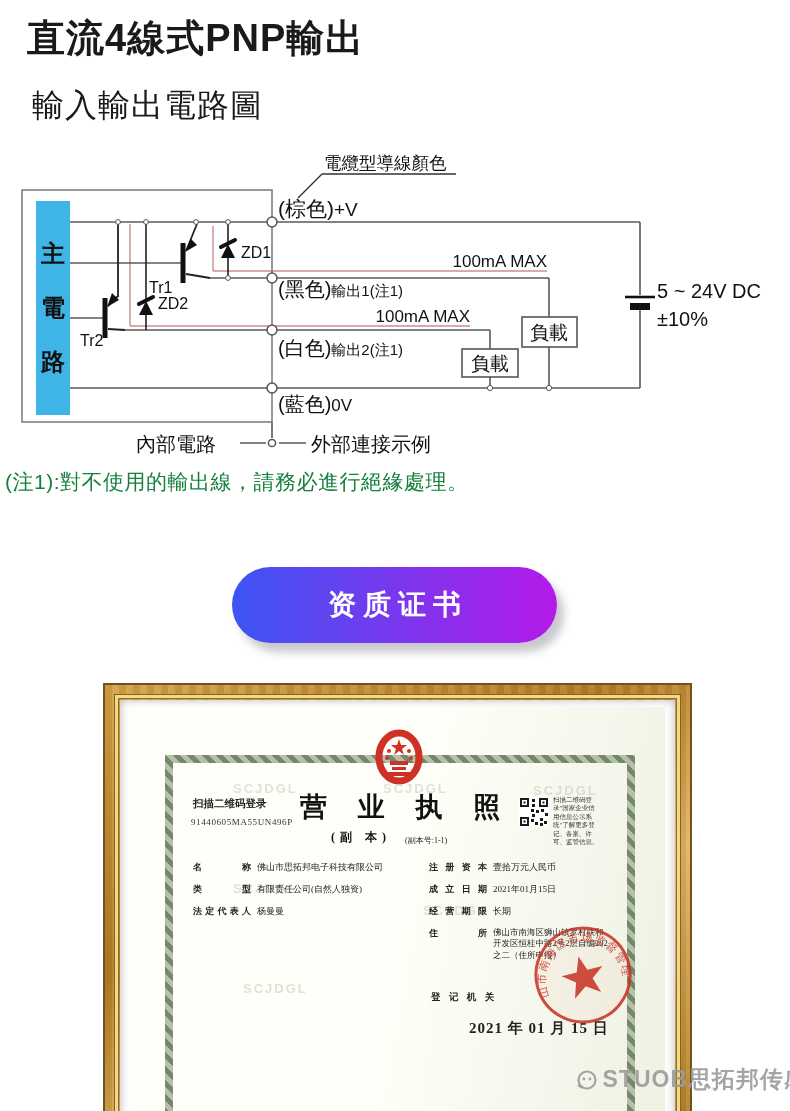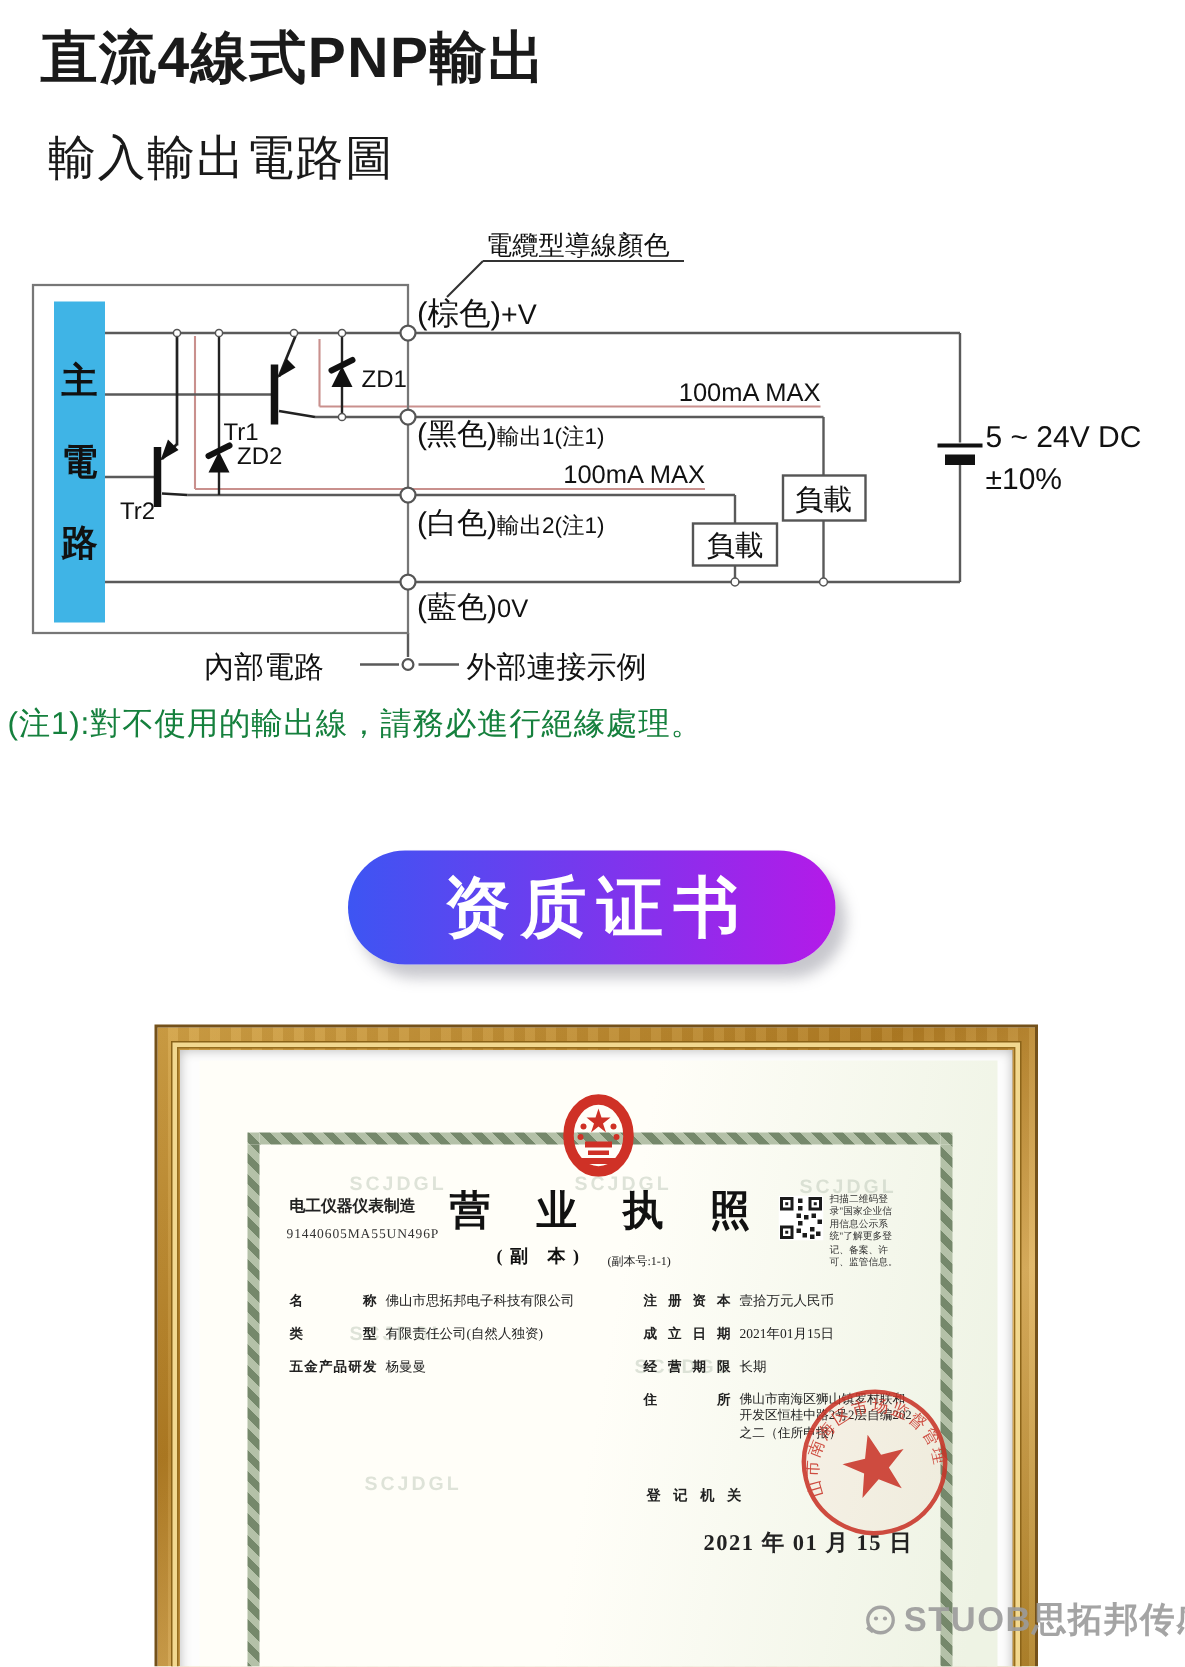--- a/index.html
+++ b/index.html
@@ -8,21 +8,21 @@
   
   .h1{position:absolute;left:27px;top:13px;font-size:38px;font-weight:700;letter-spacing:1px;}
   .h2{position:absolute;left:32px;top:84px;font-size:32px;font-weight:400;letter-spacing:1px;}
   
   .circuit{position:absolute;left:0;top:140px;width:790px;height:322px;}
   .note{position:absolute;left:5px;top:468px;font-size:21px;color:#15803d;letter-spacing:.5px;}
   
   .cta{position:absolute;left:232px;top:567px;width:325px;height:76px;border-radius:38px;
        display:flex;align-items:center;justify-content:center;
        box-shadow:7px 9px 9px rgba(130,130,145,.45);}
-  .cta span{color:#fff;font-size:44px;font-weight:700;letter-spacing:7px;text-indent:7px;}
+  .cta span{color:#fff;font-size:28px;font-weight:700;letter-spacing:7px;text-indent:7px;}
   
   .photo{position:absolute;left:103px;top:683px;width:589px;height:492px;}
   .frame{position:absolute;inset:0;border:2px solid #74511a;
          background:linear-gradient(150deg,#d2a348 0%,#b07c24 35%,#e0b564 60%,#a5781f 100%);}
   .frame:after{content:"";position:absolute;inset:0;
          background:repeating-linear-gradient(90deg,rgba(110,70,10,.10) 0 7px,rgba(255,240,200,.08) 7px 14px);}
   .goldline{position:absolute;inset:12px;border:3px solid #f2d88f;box-shadow:0 0 0 1px #956d1e inset, 0 0 0 1px #8a6318;}
   .mat{position:absolute;inset:17px;background:#fdfdfd;box-shadow:inset 0 0 8px rgba(0,0,0,.28);}
   .paper{position:absolute;left:30px;right:27px;top:24px;bottom:15px;
          background:linear-gradient(100deg,#fffef8 50%,#eef3e4 95%);}
@@ -199,21 +199,21 @@
 
       <div class="cert">
 
         <span class="wm" style="left:60px;top:18px;">SCJDGL</span>
         <span class="wm" style="left:210px;top:18px;">SCJDGL</span>
         <span class="wm" style="left:360px;top:20px;">SCJDGL</span>
         <span class="wm" style="left:60px;top:118px;">SCJDGL</span>
         <span class="wm" style="left:250px;top:140px;">SCJDGL</span>
         <span class="wm" style="left:70px;top:218px;">SCJDGL</span>
 
-        <div class="codeLabel">电工仪器仪表制造</div>
+        <div class="codeLabel">扫描二维码登录</div>
         <div class="codeValue">91440605MA55UN496P</div>
         <div class="certTitle">营 业 执 照</div>
         <div class="certSub">(副 本)</div>
         <div class="copyNo">(副本号:1-1)</div>
 
         <svg class="qr" width="30" height="30" viewBox="0 0 30 30">
           <rect width="30" height="30" fill="#fff"></rect>
           <g fill="#1a1a1a">
             <rect x="1" y="1" width="9" height="9"></rect>
               <rect x="3" y="3" width="5" height="5" fill="#fff"></rect>
@@ -240,21 +240,21 @@
         </svg>
         <div class="qrCap">扫描二维码登录"国家企业信用信息公示系统"了解更多登记、备案、许可、监管信息。</div>
 
         <div class="frow lcol" style="left:20px;top:98px;">
           <span class="f-label">名称</span><span class="f-val">佛山市思拓邦电子科技有限公司</span>
         </div>
         <div class="frow lcol" style="left:20px;top:120px;">
           <span class="f-label">类型</span><span class="f-val">有限责任公司(自然人独资)</span>
         </div>
         <div class="frow lcol" style="left:20px;top:142px;">
-          <span class="f-label">五金产品研发</span><span class="f-val">杨曼曼</span>
+          <span class="f-label">法定代表人</span><span class="f-val">杨曼曼</span>
         </div>
 
         <div class="frow rcol" style="left:256px;top:98px;">
           <span class="f-label">注册资本</span><span class="f-val">壹拾万元人民币</span>
         </div>
         <div class="frow rcol" style="left:256px;top:120px;">
           <span class="f-label">成立日期</span><span class="f-val">2021年01月15日</span>
         </div>
         <div class="frow rcol" style="left:256px;top:142px;">
           <span class="f-label">经营期限</span><span class="f-val">长期</span>

